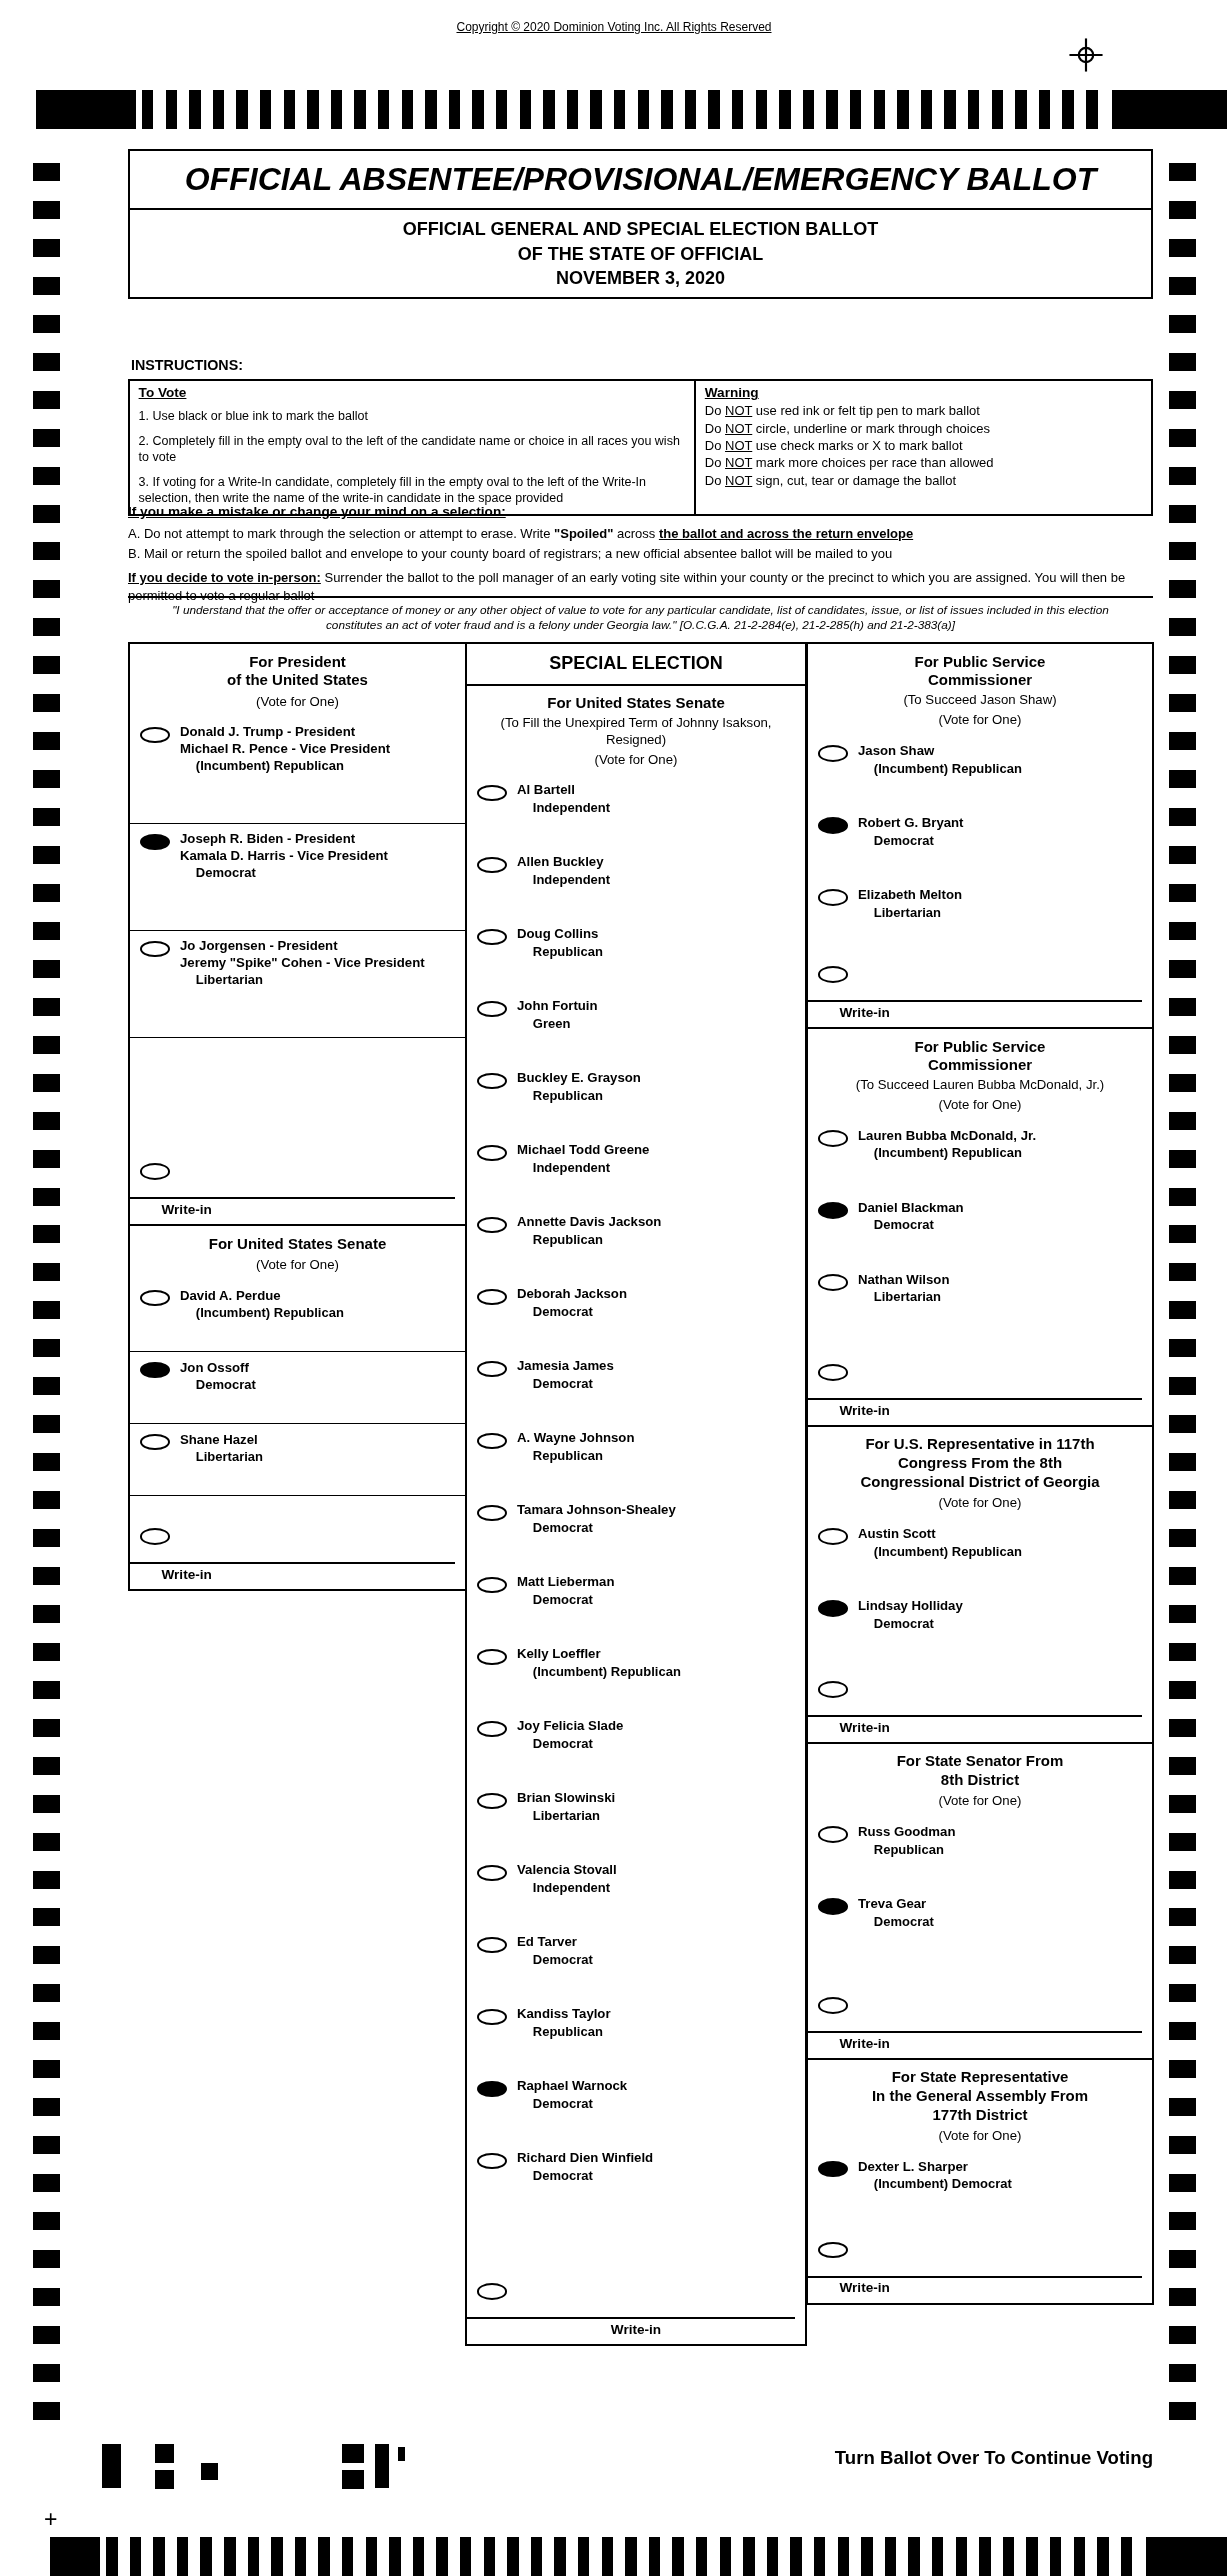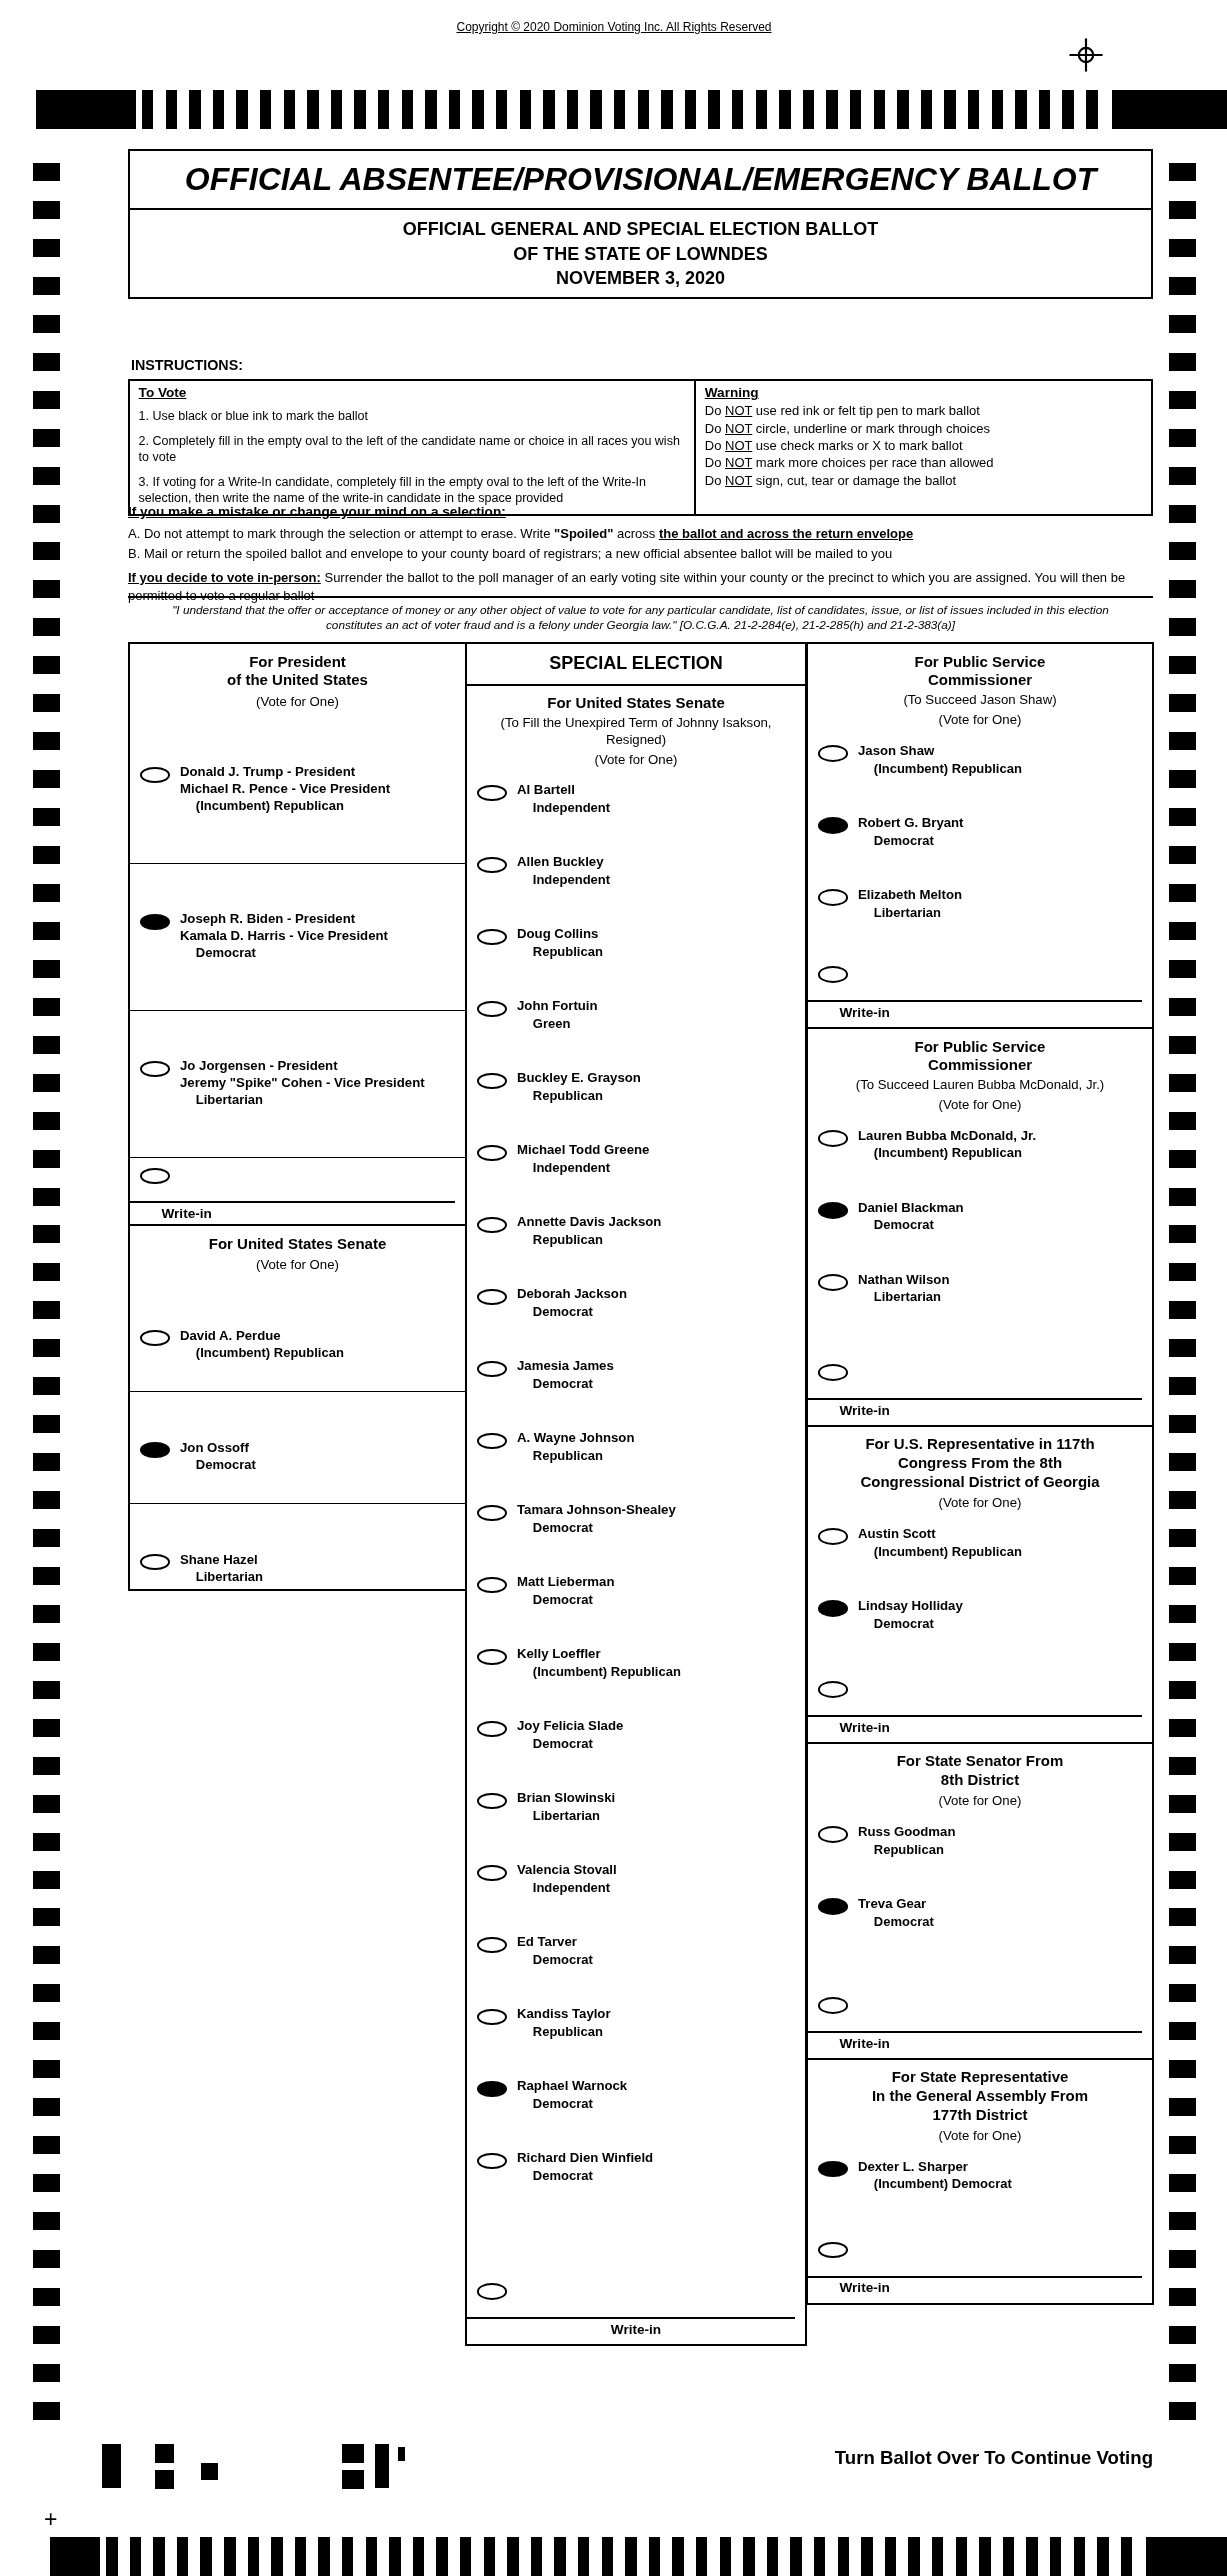--- a/index.html
+++ b/index.html
@@ -63,21 +63,21 @@
   .contest{border:2.1px solid #000;box-sizing:border-box;display:flex;flex-direction:column;background:#fff;overflow:hidden;}
   .contest + .contest{margin-top:-2.1px;}
   .banner{border-bottom:2.1px solid #000;font-size:18px;font-weight:bold;text-align:center;padding:9.3px 0;}
   .contest-header{text-align:center;padding:8.6px 5.7px 4.3px;}
   .title-line{font-size:15px;font-weight:bold;line-height:1.25;}
   .sub-line{font-size:13.2px;line-height:1.25;margin-top:2.1px;}
   .vote-line{font-size:13.2px;margin-top:3.6px;}
   .candidates{padding-top:4.3px;}
   .candidate-row{display:flex;align-items:flex-start;gap:10px;padding:7.2px 5.7px 0 10px;min-height:72px;box-sizing:border-box;}
   .candidate-row.tall{min-height:107px;}
-  .with-seps .candidates .candidate-row{border-bottom:1.4px solid #000;margin-top:40px;}
+  .with-seps .candidates .candidate-row{border-bottom:1.4px solid #000;}
   .oval{width:30px;height:16.5px;border:2.1px solid #000;border-radius:50%;flex:none;margin-top:2.1px;background:#fff;box-sizing:border-box;}
   .oval.filled{background:#000;}
   .cand-name{font-size:13.2px;font-weight:bold;line-height:1.22;}
   .cand-party{font-size:13px;font-weight:bold;line-height:1.22;padding-left:15.8px;margin-top:1.4px;}
   .write-in{margin-top:auto;}
   .write-in .candidate-row{min-height:40px;border-bottom:none;}
   .wi-rule{border-top:2.1px solid #000;margin:2.9px 10px 0 0;}
   .wi-label{font-size:13.6px;font-weight:bold;padding:2.9px 0 7.2px 31.5px;}
   .wi-label.centered{padding-left:0;text-align:center;}
 
@@ -234,21 +234,21 @@
     <div class="side-mark" style="top: 2201px;"></div>
     <div class="side-mark" style="top: 2239px;"></div>
   </div>
 
 <div class="abs hdr-box">
   <div class="hd-sec">
     <div class="ballot-type">OFFICIAL ABSENTEE/PROVISIONAL/EMERGENCY BALLOT</div>
   </div>
   <div class="hd-sec">
     <div class="elect-line">OFFICIAL GENERAL AND SPECIAL ELECTION BALLOT</div>
-    <div class="elect-line">OF THE STATE OF LOWNDES</div>
+    <div class="elect-line">OF THE STATE OF OFFICIAL</div>
     <div class="elect-line">NOVEMBER 3, 2020</div>
   </div>
 </div>
 
 <div class="abs instr-label">INSTRUCTIONS:</div>
 <div class="abs instr-box">
   <div class="tv">
     <div class="box-title">To Vote</div>
     <div id="tovote-items">
         <div class="instr-item">1. Use black or blue ink to mark the ballot</div>

